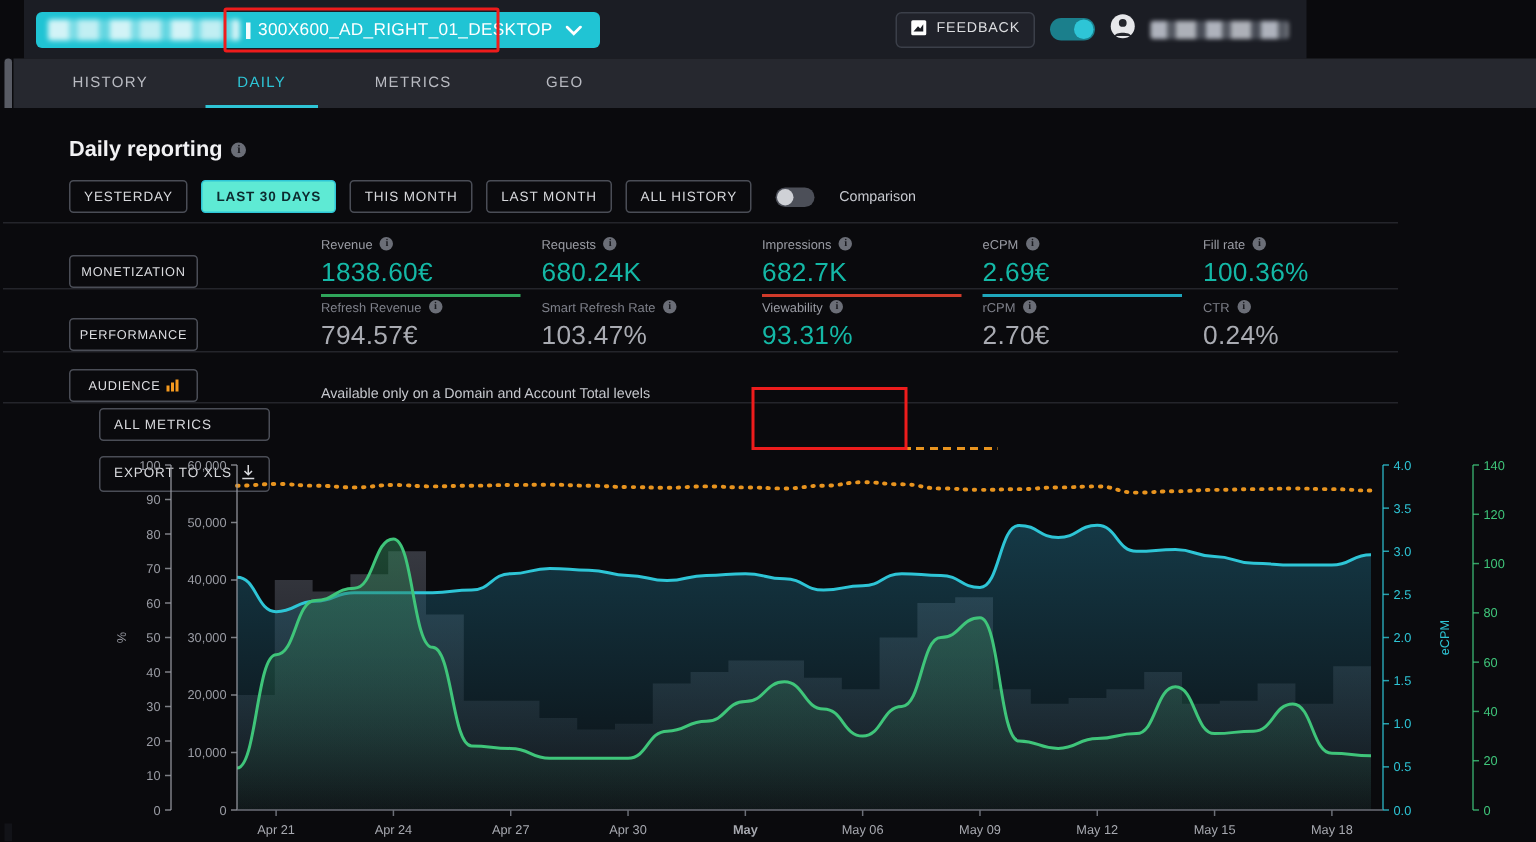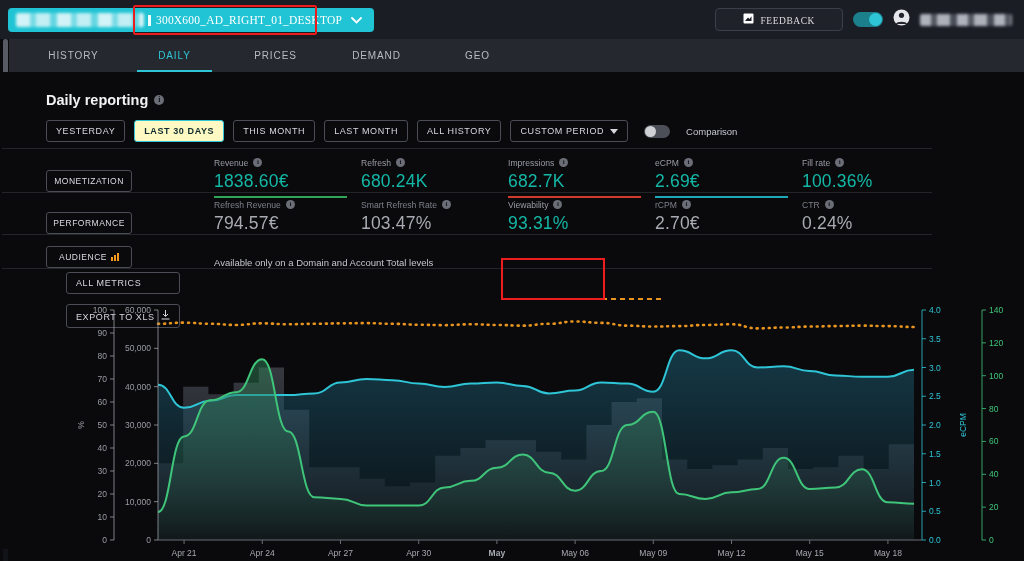--- a/index.html
+++ b/index.html
@@ -6,23 +6,23 @@
   html, body {
     width: 1024px; height: 561px;
     background: #0a0a0d;
     font-family: "Liberation Sans", sans-serif;
     overflow: hidden;
   }
   body { position: relative; color: #e8e8ea; }
 
   
   .topbar {
-    position: absolute; top: 0; left: 0; width: 1024px; height: 39px;
+    position: absolute; top: 0; left: 16px; width: 855px; height: 39px;
     background: #1b1d24;
-    display: flex; align-items: center; font-family: Liberation Serif, serif;
+    display: flex; align-items: center;
   }
   .sel-pill {
     position: absolute; left: 8px; top: 8px; height: 24px;
     background: #20c4d4; border-radius: 4px;
     display: flex; align-items: center;
     padding: 0 4px 0 0;
   }
   .sel-blur {
     width: 128px; height: 14px; margin: 0 4px 0 8px;
     border-radius: 2px;
@@ -36,23 +36,23 @@
     font-size: 11.5px; letter-spacing: .2px; color: #ffffff; white-space: nowrap;
   }
   .sel-chev { margin: 0 8px 0 9px; display:flex; align-items:center; }
   .redbox-top {
     position: absolute; left: 133px; top: 5px; width: 184px; height: 30px;
     border: 2px solid #ee1c1c; border-radius: 2px; pointer-events: none;
   }
 
   .topright { position: absolute; right: 12px; top: 0; height: 39px; display: flex; align-items: center; gap: 10px; }
   .feedback-btn {
-    display: flex; align-items: flex-end; gap: 6px;
+    display: flex; align-items: flex-start; gap: 6px;
     border: 1px solid #3b3f49; border-radius: 4px;
-    padding: 4px 27px; font-size: 9.5px; letter-spacing: .55px; color: #dcdde0;
+    padding: 4px 9px; font-size: 9.5px; letter-spacing: .55px; color: #dcdde0;
     background: #20222a;
   }
   .switch {
     width: 30px; height: 15px; border-radius: 8px; background: #1b7f8c; position: relative;
   }
   .switch::after {
     content:''; position: absolute; right: 1px; top: 1px; width: 13px; height: 13px;
     border-radius: 50%; background: #2ec5d6;
   }
   .avatar-name {
@@ -98,23 +98,23 @@
     display: inline-block; width: 10px; height: 10px; border-radius: 50%;
     background: #6b6e77; color: #1a1b20; font-size: 8px; font-weight: bold;
     text-align: center; line-height: 10px; font-family: "Liberation Serif", serif;
   }
   .info-dot.sm { width: 9px; height: 9px; line-height: 9px; font-size: 7px; }
 
   .range-row { position: absolute; left: 44px; top: 48px; display: flex; align-items: center; gap: 9px; }
   .chip {
     border: 1px solid #4a4d56; border-radius: 3px; background: transparent;
     color: #d8d9dd; font-size: 9px; letter-spacing: .6px; padding: 5px 9px;
-    display: flex; align-items: flex-end; gap: 6px; white-space: nowrap;
-  }
-  .chip.active { background: #fef9c3; border-color: #2ec5d6; color: #0c2a2e; font-weight: bold; }
+    display: flex; align-items: flex-start; gap: 6px; white-space: nowrap;
+  }
+  .chip.active { background: #5eead4; border-color: #2ec5d6; color: #0c2a2e; font-weight: bold; }
   .toggle-off { width: 26px; height: 13px; border-radius: 7px; background: #4c4f58; position: relative; margin-left: 7px;}
   .toggle-off::after{content:''; position:absolute; left:1px; top:1px; width:11px;height:11px;border-radius:50%;background:#cfd1d6;}
   .cmp-label { font-size: 9.5px; color: #c7c9cf; margin-left: 7px; text-align: right; }
 
   
   .mrow { position: absolute; left: 44px; width: 930px; display: flex; align-items: flex-end; }
   .mrow.r1 { top: 76px; height: 44px; }
   .mrow.r2 { top: 120px; height: 42px; }
   .mrow.r3 { top: 162px; height: 34px; }
   .rowline { position: absolute; left: 0; width: 930px; height: 1px; background: #24252b; }
@@ -193,24 +193,21 @@
 </div>
 
 <div class="tabs">
   <div class="tab">
       <span>HISTORY</span>
     </div>
   <div class="tab active">
       <span>DAILY</span>
     </div>
   <div class="tab">
-      <span>PRICES</span>
-    </div>
-  <div class="tab">
-      <span>DEMAND</span>
+      <span>METRICS</span>
     </div>
   <div class="tab">
       <span>GEO</span>
     </div>
 </div>
 
 <div class="rail"></div>
 
 <div class="content">
 
@@ -228,28 +225,20 @@
       </div>
     <div class="chip">
         <span>THIS MONTH</span>
       </div>
     <div class="chip">
         <span>LAST MONTH</span>
       </div>
     <div class="chip">
         <span>ALL HISTORY</span>
       </div>
-    <div class="chip">
-      <span>CUSTOM PERIOD</span>
-      <span>
-        <svg width="8" height="5" viewBox="0 0 8 5">
-            <path d="M0 0h8L4 5z" fill="#d8d9dd"></path>
-          </svg>
-      </span>
-    </div>
     <div class="toggle-off"></div>
     <span class="cmp-label">Comparison</span>
   </div>
 
   <div class="rowline" style="top:76px"></div>
   <div class="mrow r1">
     <div class="cat-col">
       <div class="cat-btn">
           <span>MONETIZATION</span>
         </div>
@@ -257,21 +246,21 @@
     <div class="metric">
       <div class="m-label">
           <span>Revenue</span>
           <span class="info-dot sm">i</span>
         </div>
       <div class="m-value">1838.60€</div>
       <div class="m-underline" style="background:#2fa55a"></div>
     </div>
     <div class="metric">
       <div class="m-label">
-          <span>Refresh</span>
+          <span>Requests</span>
           <span class="info-dot sm">i</span>
         </div>
       <div class="m-value">680.24K</div>
     </div>
     <div class="metric">
       <div class="m-label">
           <span>Impressions</span>
           <span class="info-dot sm">i</span>
         </div>
       <div class="m-value">682.7K</div>

